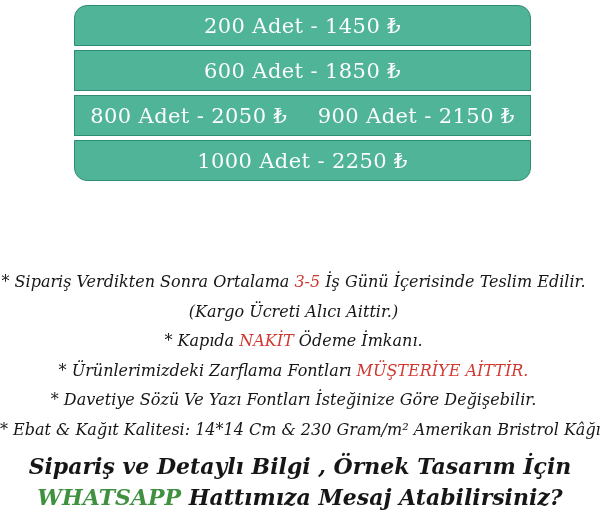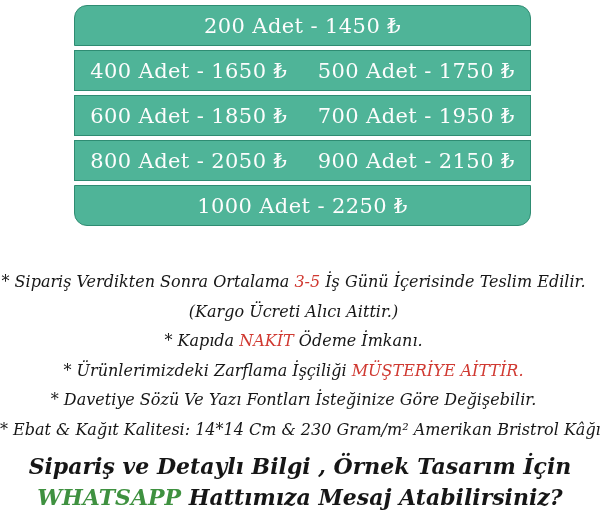--- a/index.html
+++ b/index.html
@@ -86,41 +86,36 @@
   .hl-green { color: var(--whatsapp_green); }
 </style>
 </head>
 <body>
 
 <div class="price-table">
   <div class="price-row">
     <div class="price-cell">200 Adet - 1450 ₺</div>
   </div>
   <div class="price-row">
-    <div class="price-cell">400 Adet - 1650 ₺</div>
-    <div class="price-cell">500 Adet - 1750 ₺</div>
-  </div>
-  <div class="price-row">
     <div class="price-cell">600 Adet - 1850 ₺</div>
-    <div class="price-cell">700 Adet - 1950 ₺</div>
   </div>
   <div class="price-row">
     <div class="price-cell">800 Adet - 2050 ₺</div>
     <div class="price-cell">900 Adet - 2150 ₺</div>
   </div>
   <div class="price-row">
     <div class="price-cell">1000 Adet - 2250 ₺</div>
   </div>
 </div>
 
 <div class="notes">
   <div class="note-line"><span>* Sipariş Verdikten Sonra Ortalama </span><span class="hl-red">3-5</span><span> İş Günü İçerisinde Teslim Edilir.</span></div>
   <div class="note-line"><span>(Kargo Ücreti Alıcı Aittir.)</span><span class="hl-red"></span><span></span></div>
   <div class="note-line"><span>* Kapıda </span><span class="hl-red">NAKİT</span><span> Ödeme İmkanı.</span></div>
-  <div class="note-line"><span>* Ürünlerimizdeki Zarflama İşçiliği </span><span class="hl-red">MÜŞTERİYE AİTTİR.</span><span></span></div>
+  <div class="note-line"><span>* Ürünlerimizdeki Zarflama Fontları </span><span class="hl-red">MÜŞTERİYE AİTTİR.</span><span></span></div>
   <div class="note-line"><span>* Davetiye Sözü Ve Yazı Fontları İsteğinize Göre Değişebilir.</span><span class="hl-red"></span><span></span></div>
   <div class="note-line"><span>* Ebat &amp; Kağıt Kalitesi: 14*14 Cm &amp; 230 Gram/m² Amerikan Bristrol Kâğıt</span><span class="hl-red"></span><span></span></div>
 </div>
 
 <div class="footer">
   <div class="footer-line">Sipariş ve Detaylı Bilgi , Örnek Tasarım İçin</div>
   <div class="footer-line"><span class="hl-green">WHATSAPP</span><span> Hattımıza Mesaj Atabilirsiniz?</span></div>
 </div>
 
 </body></html>

